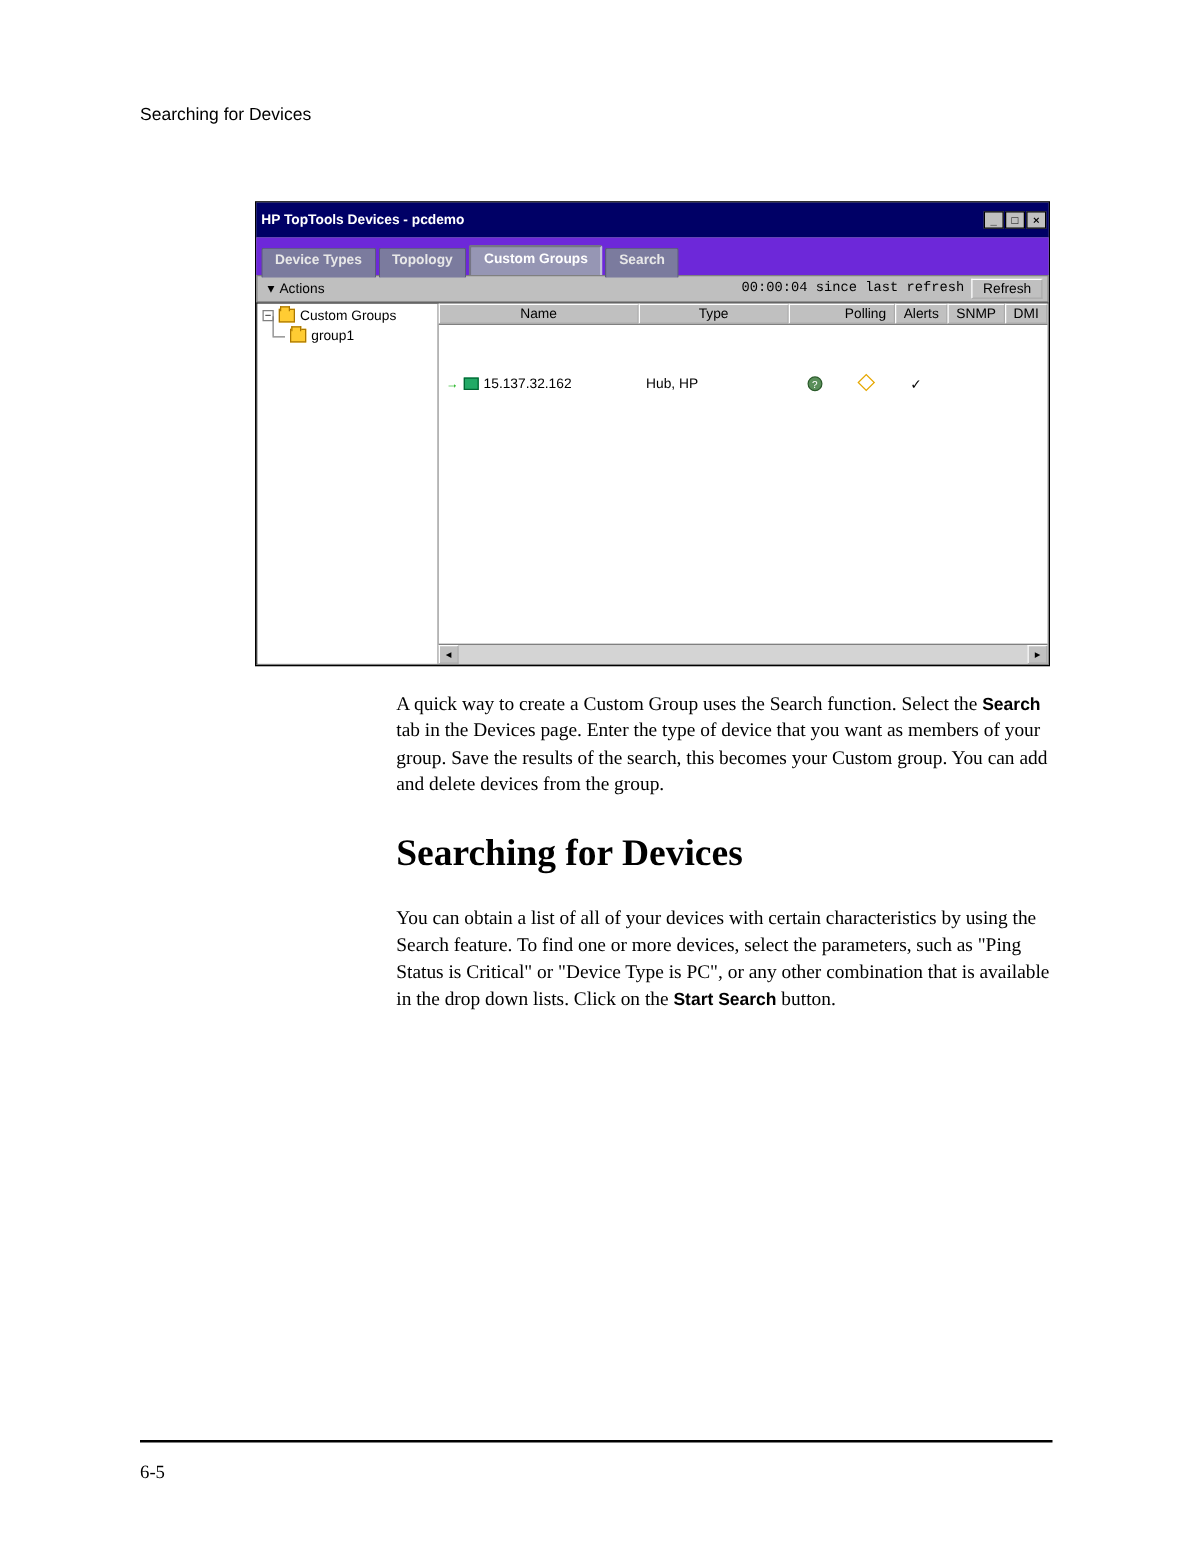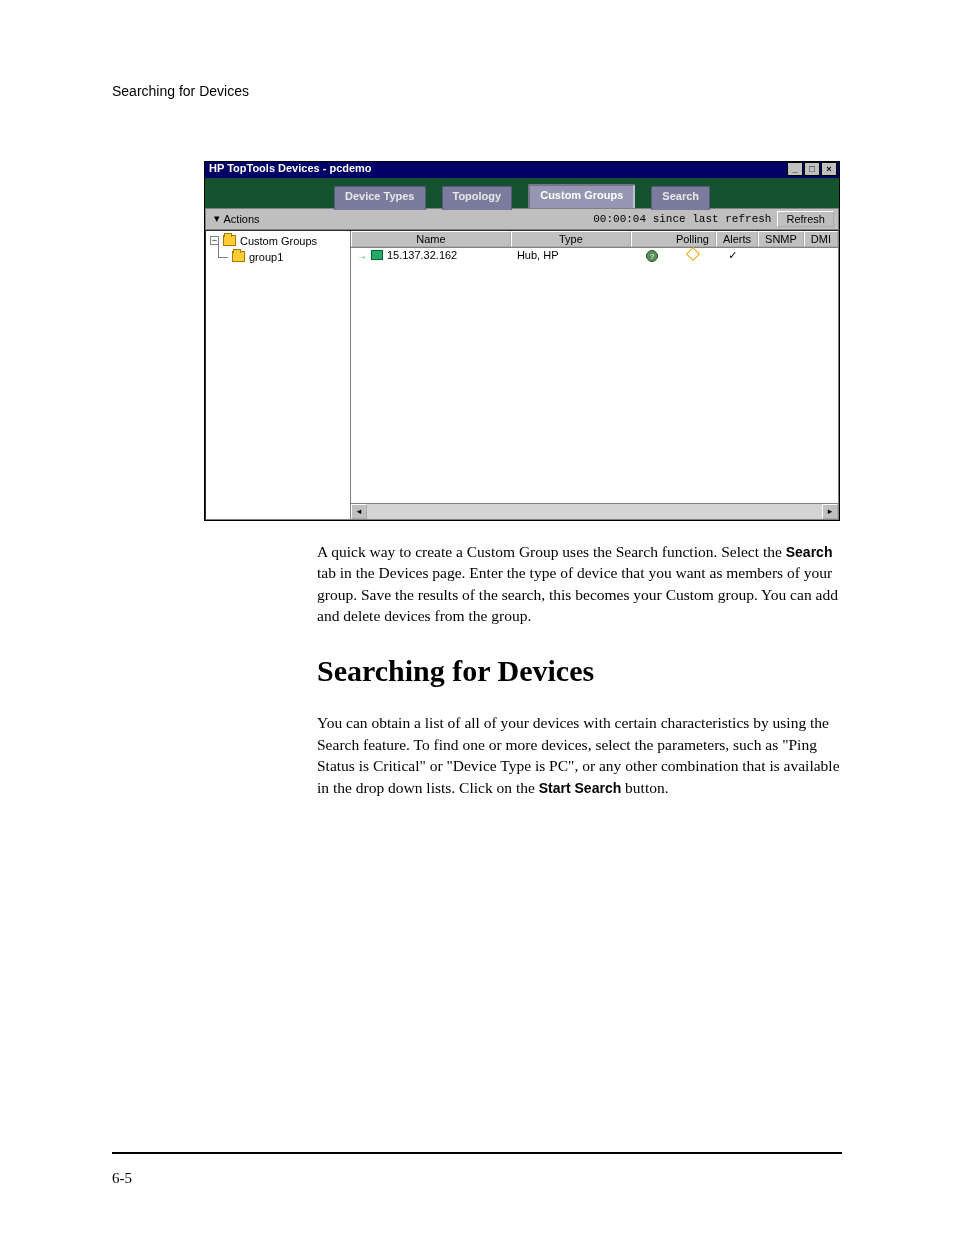--- a/index.html
+++ b/index.html
@@ -28,44 +28,43 @@
     width: 636px;
     border: 1px solid #000;
     background: #bfbfbf;
     font-family: Tahoma, Arial, sans-serif;
     font-size: 11px;
     color: #000;
   }
   .titlebar {
     background: #000066;
     color: #fff;
-    height: 16px;
+    height: 28px;
     display: flex;
-    align-items: flex-start;
+    align-items: center;
     padding: 0 2px 0 4px;
     font-weight: bold;
     font-size: 11px;
   }
   .titlebar .title { flex: 1; }
   .winbtn {
     width: 16px; height: 14px;
     background: #c0c0c0;
     border: 1px solid #000;
     margin-left: 1px;
     display: flex; align-items: center; justify-content: center;
     font-size: 9px; font-family: Arial;
     color:#000;
   }
   .tabs-row {
-    background: #14532d;
+    background: #6d28d9;
     padding: 6px 4px 0 4px;
     display: flex;
-    gap: 16px;
+    gap: 2px;
     height: 30px;
-    justify-content: center;
   }
   .tab {
     background: #7b7b9e;
     color: #e8e8e8;
     border: 1px solid #5a5a7a;
     border-bottom: none;
     padding: 3px 10px;
     font-size: 11px;
     font-weight: bold;
     border-radius: 2px 2px 0 0;
@@ -121,20 +120,21 @@
   }
   .folder-ico{
     width:13px;height:11px;border:1px solid #aa7700;background:#ffcc33;display:inline-block;position:relative;
   }
   .folder-ico::before{content:"";position:absolute;top:-3px;left:0;width:6px;height:3px;background:#ffcc33;border:1px solid #aa7700;border-bottom:none;}
   .list-pane {
     flex: 1;
     background: #fff;
     display:flex; flex-direction:column;
     font-size:11px;
+    gap:40px;
   }
   .cols-header{
     display:flex; background:#c0c0c0; border-bottom:1px solid #808080;
   }
   .col-h{
     border:1px outset #fff; padding:1px 6px; font-size:11px; text-align:left;
   }
   .col-name{flex:0 0 160px;text-align:center;}
   .col-type{flex:0 0 120px;text-align:center;}
   .col-poll{flex:0 0 42px;text-align:center;padding-left:44px;}

